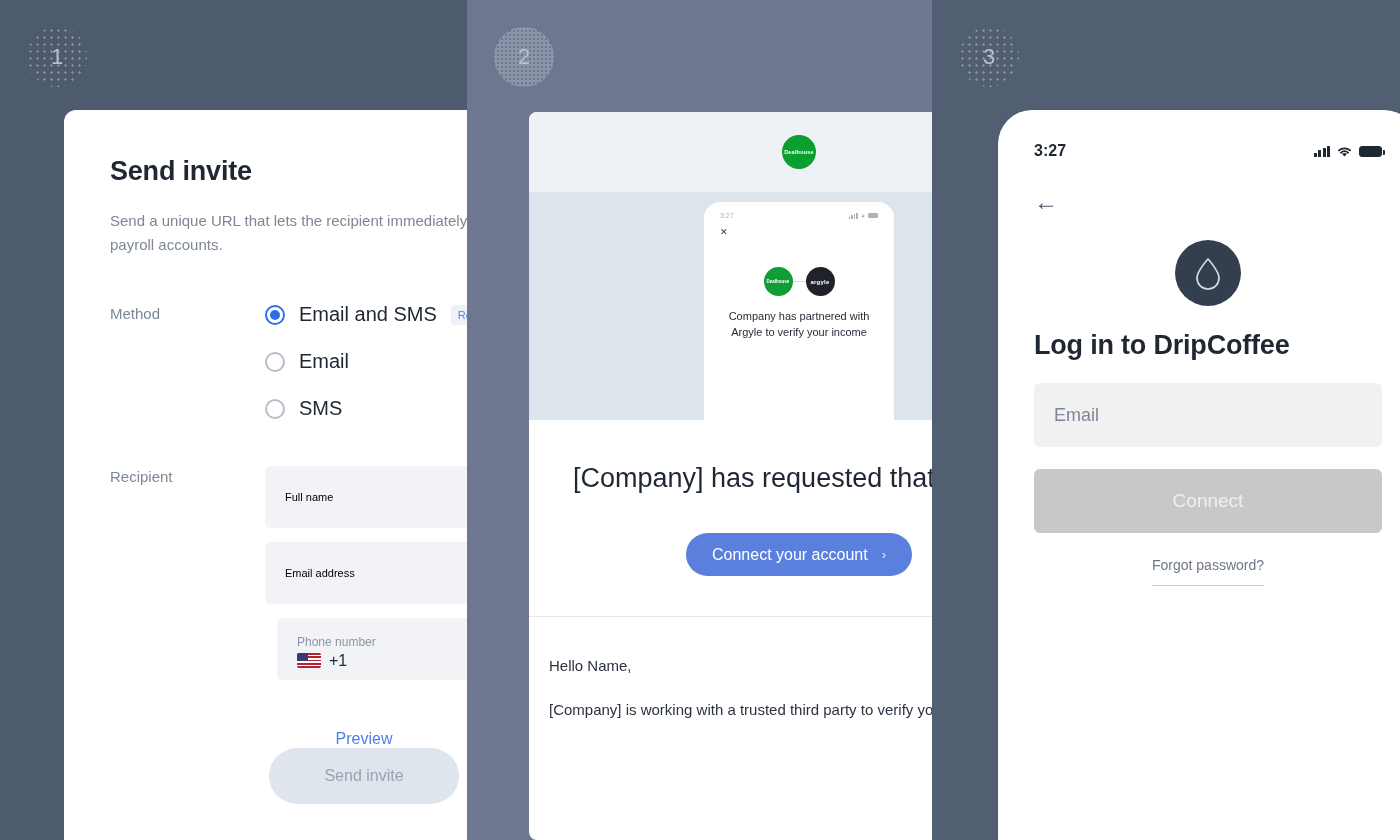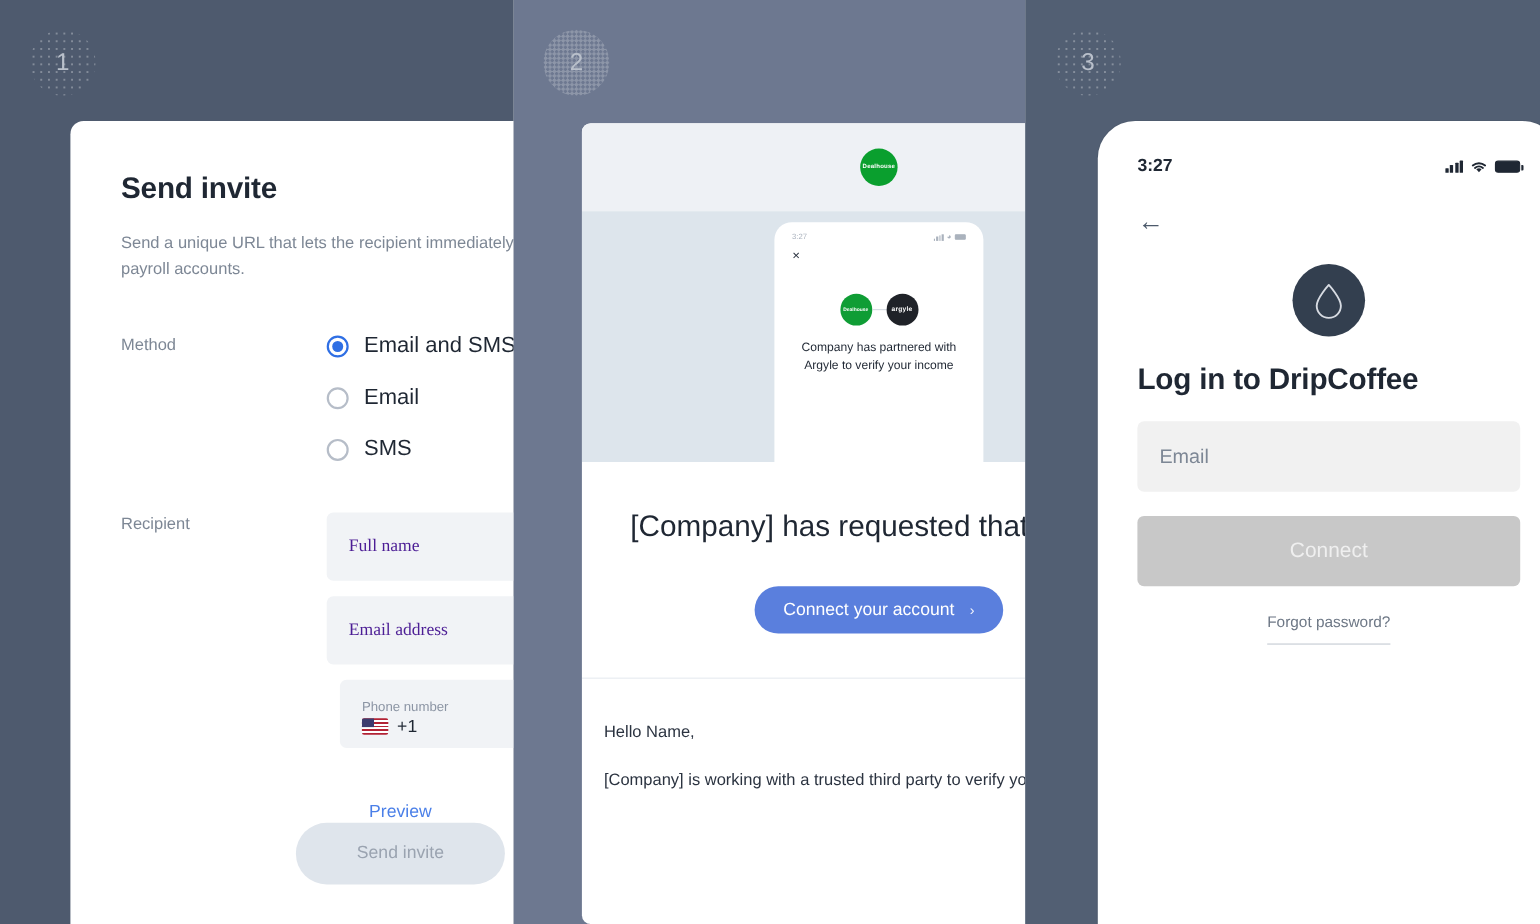--- a/index.html
+++ b/index.html
@@ -35,21 +35,21 @@
     width:600px; height:730px;
     background:#fff; border-radius:12px 0 0 0;
     padding:46px 46px 0 46px;
   }
   .invite-title { font-size:27px; font-weight:700; color:#1f2733; letter-spacing:-.2px; }
   .invite-sub {
     margin-top:22px; font-size:15px; line-height:24px;
     color:#7d8795; max-width:430px;
   }
 
-  .form-row { display:flex; margin-top:46px;gap:32px; }
+  .form-row { display:flex; margin-top:46px; }
   .form-label { width:155px; flex:none; font-size:15px; color:#7d8795; padding-top:2px; }
   .form-body { flex:1; }
 
   .radio-line { display:flex; align-items:center; margin-bottom:24px; }
   .radio-line:last-child { margin-bottom:0; }
   .radio {
     width:20px; height:20px; border-radius:50%;
     border:2px solid #b6bdc8; flex:none; margin-right:14px;
     display:flex; align-items:center; justify-content:center;
   }
@@ -62,21 +62,21 @@
     margin-left:14px; background:#eef1f7; color:#5b84dd;
     font-size:11px; padding:4px 7px; border-radius:4px; white-space:nowrap;
   }
 
   .field {
     background:#f1f3f6; border-radius:6px;
     height:62px; margin-bottom:14px;
     display:flex; align-items:center; padding:0 20px;
     width:345px;
   }
-  .field-ph { font-size:16px; color:#4c1d95;font-family:Liberation Serif, serif; }
+  .field-ph { font-size:11px; color:#000000; }
   .field.phone { flex-direction:column; align-items:flex-start; justify-content:center; padding-top:6px;margin-left:12px; }
   .phone-label { font-size:12px; color:#8c95a4; margin-bottom:3px; }
   .phone-val { display:flex; align-items:center; gap:8px; font-size:16px; color:#1f2733; }
   .flag {
     width:24px; height:15px; border-radius:2px; flex:none;
     background:
       linear-gradient(to bottom,
         #b22234 0 11%, #fff 11% 22%, #b22234 22% 33%, #fff 33% 44%,
         #b22234 44% 55%, #fff 55% 66%, #b22234 66% 77%, #fff 77% 88%, #b22234 88% 100%);
     position:relative; overflow:hidden;

